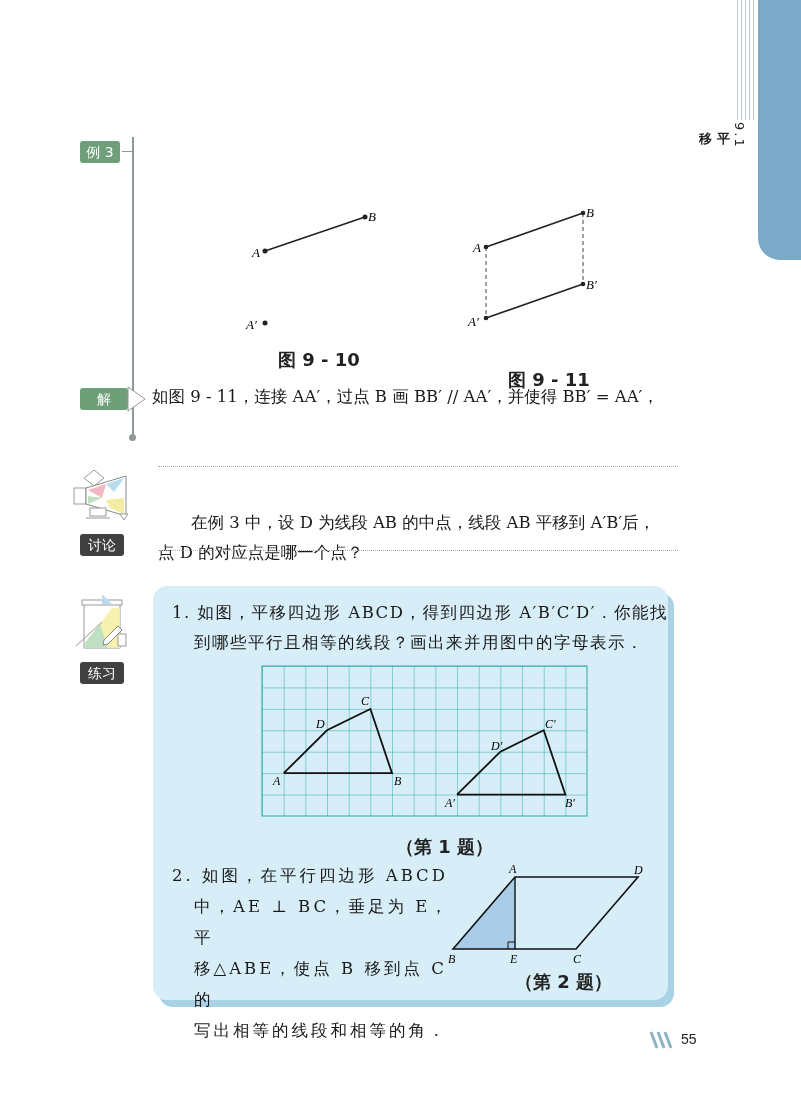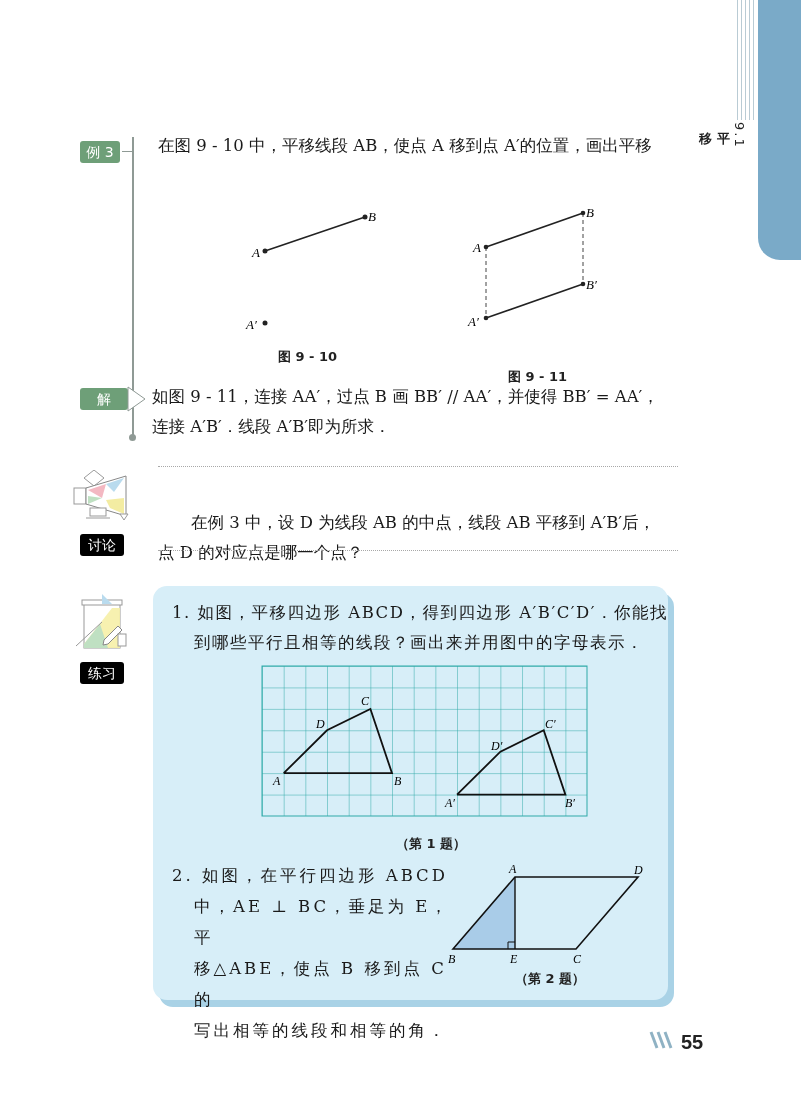--- a/index.html
+++ b/index.html
@@ -25,32 +25,32 @@
   .side-label span { display:block; }
   
   .tag-green {
     background:#6e9f78; color:#fff; font-family:"DejaVu Sans", sans-serif;
     font-size:14px; border-radius:3px; text-align:center; line-height:22px;
   }
   .vline { left:132px; top:137px; width:1.5px; height:300px; background:#8f9a95; }
   .vdot { left:129px; top:434px; width:7px; height:7px; border-radius:50%; background:#8f9a95; }
   .tick { left:122px; top:151px; width:11px; height:1px; background:#8f9a95; }
   .para { font-size:16.5px; line-height:30px; }
-  .caption { font-family:"DejaVu Sans", sans-serif; font-weight:bold; font-size:13px; color:#222; }
+  .caption { font-family:"DejaVu Sans", sans-serif; font-weight:bold; font-size:18px; color:#222; }
   .dotline { height:0; border-top:1.5px dotted #a8a8a8; }
   .tag-blue {
-    background:#000000; color:#fff; font-family:"DejaVu Sans", sans-serif;
+    background:#404040; color:#fff; font-family:"DejaVu Sans", sans-serif;
     font-size:14px; border-radius:3px; text-align:center; line-height:22px;
   }
   .practice-box {
     left:153px; top:586px; width:515px; height:414px;
     background:#d7eef8; border-radius:14px;
     box-shadow: 6px 7px 0 #a9d2e6;
   }
-  .pagenum { font-family:"Liberation Sans", sans-serif; font-size:20px; color:#222;font-weight:bold; }
+  .pagenum { font-family:"Liberation Sans", sans-serif; font-size:14px; color:#222; }
   svg text { font-family:"Liberation Serif", serif; font-style:italic; }
 </style>
 </head>
 <body>
 
 <div class="abs side-tab"></div>
 <div class="abs side-lines">
   <div style="left:2px"></div>
     <div style="left:6px"></div>
     <div style="left:10px"></div>
@@ -63,21 +63,20 @@
   <span style="font-weight:bold;">移</span>
 </div>
 
 <div class="abs vline"></div>
 <div class="abs tick"></div>
 <div class="abs vdot"></div>
 
 <div class="abs tag-green" style="left:80px;top:141px;width:40px;">例 3</div>
 
 <div class="abs para" style="left:158px;top:131px;width:560px;">
-  <div>在图 9 - 10 中，平移线段 AB，使点 A 移到点 A′的位置，画出平移</div>
 </div>
 
 <svg class="abs" style="left:240px;top:200px;" width="160" height="140">
   <line x1="25" y1="51" x2="125" y2="17" stroke="#222" stroke-width="1.6"></line>
   <circle cx="25" cy="51" r="2.5" fill="#222"></circle>
   <circle cx="125" cy="17" r="2.5" fill="#222"></circle>
   <circle cx="25" cy="123" r="2.5" fill="#222"></circle>
   <text x="12" y="57" font-size="13">A</text>
   <text x="128" y="21" font-size="13">B</text>
   <text x="6" y="129" font-size="13">A′</text>
@@ -99,21 +98,20 @@
   <text x="8" y="126" font-size="13">A′</text>
 </svg>
 <div class="abs caption" style="left:508px;top:348px;margin-top:20px;">图 9 - 11</div>
 
 <div class="abs tag-green" style="left:80px;top:388px;width:48px;">解</div>
 <svg class="abs" style="left:127px;top:386px;" width="20" height="26">
   <polygon points="1,1 18,13 1,25" fill="#fff" stroke="#8f9a95" stroke-width="1"></polygon>
 </svg>
 <div class="abs para" style="left:152px;top:382px;width:560px;">
   <div>如图 9 - 11，连接 AA′，过点 B 画 BB′ // AA′，并使得 BB′ = AA′，</div>
-  <div>连接 A′B′．线段 A′B′即为所求．</div>
 </div>
 
 <div class="abs dotline" style="left:158px;top:466px;width:520px;"></div>
 <svg class="abs" style="left:70px;top:470px;" width="62" height="60">
   <polygon points="14,8 24,0 34,8 24,16" fill="#fff" stroke="#999" stroke-width="1"></polygon>
   <rect x="4" y="18" width="12" height="16" fill="#fff" stroke="#999" stroke-width="1"></rect>
   <polygon points="16,18 56,6 56,46 16,34" fill="#fff" stroke="#888" stroke-width="1"></polygon>
   <polygon points="18,20 36,14 32,28" fill="#f3b8c2"></polygon>
   <polygon points="36,14 54,8 44,22" fill="#b9dbee"></polygon>
   <polygon points="18,26 32,28 18,34" fill="#bfe0c2"></polygon>

